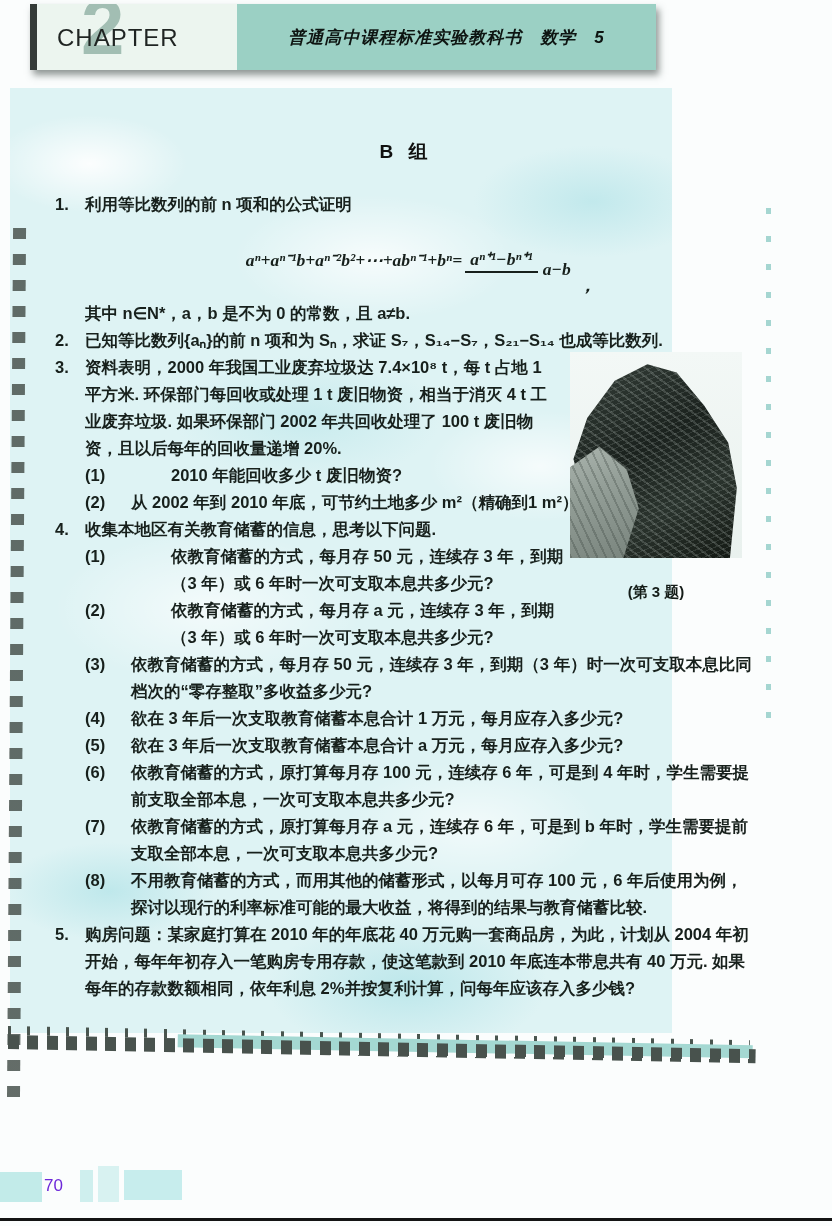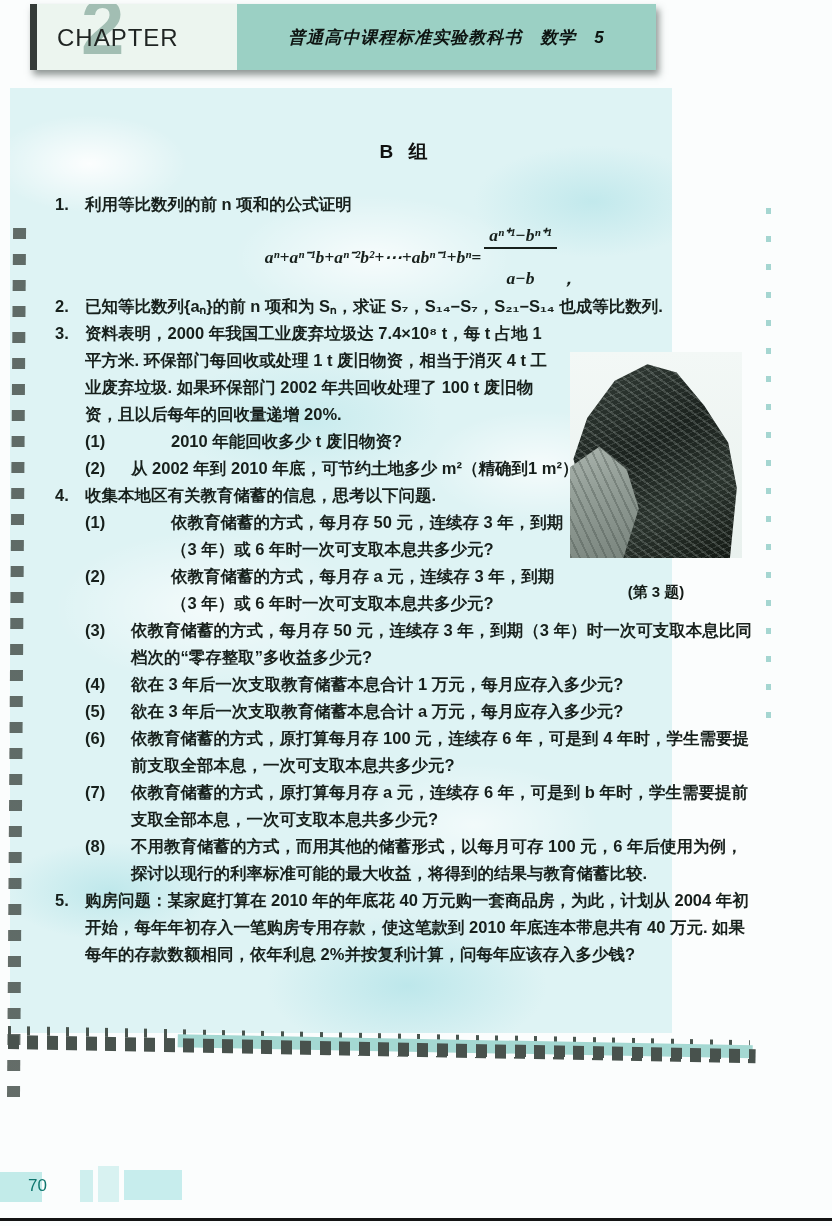--- a/index.html
+++ b/index.html
@@ -66,21 +66,21 @@
   .prob { display:flex; align-items:flex-start; }
   .pnum { flex:none; width:30px; }
   .pbody { flex:1; min-width:0; }
   .ptext-narrow { width:472px; }
 
   .formula {
     display:flex; justify-content:center; align-items:center;
     font-family:"Liberation Serif", serif; font-style:italic; font-weight:bold;
     font-size:17.5px; margin:6px 0 4px 0; line-height:22px;
   }
-  .frac { display:inline-flex; flex-direction:column; align-items:center; margin:0 3px; }
+  .frac { display:inline-flex; flex-direction:row; align-items:center; margin:16px 3px; }
   .frac .num { padding:0 5px 1px 5px; border-bottom:2px solid #17201c; }
   .frac .den { padding:18px 5px 0 5px; }
   .formula-tail { align-self:flex-end; }
 
   .sub { display:flex; align-items:flex-start; }
   .slabel { flex:none; width:46px; }
   .stext { flex:1; min-width:0; }
   .stext.narrow { max-width:404px;margin-left:40px; }
 
   
@@ -114,21 +114,21 @@
   .edge-teal { position:absolute; left:170px; top:5px; width:575px; height:13px; background:#a4d8d2; }
   .edge-teeth { position:absolute; left:0; top:9px; width:748px; height:14px;
     background:repeating-linear-gradient(90deg,#48524d 0 11px, rgba(0,0,0,0) 11px 19.5px); }
 
   
   .f-blk { position:absolute; }
   .blk-a { left:0;   top:1172px; width:42px; height:30px; background:#c2ebe9; }
   .blk-b { left:80px; top:1170px; width:13px; height:32px; background:#cfefee; }
   .blk-c { left:98px; top:1166px; width:21px; height:36px; background:#d8f2f1; }
   .blk-d { left:124px; top:1170px; width:58px; height:30px; background:#c7eded; }
-  .page-number { position:absolute; left:28px; top:1176px; font-size:17px; color:#0f766e; }
+  .page-number { position:absolute; left:44px; top:1176px; font-size:17px; color:#6d28d9; }
   .bottom-rule { position:absolute; left:0; top:1218px; width:832px; height:3px; background:#141414; }
 </style>
 </head>
 <body>
 
 <div class="scan-header">
   <div class="header-left">
     <div class="ghost-number">2</div>
     <div class="chapter-label">CHAPTER</div>
   </div>
@@ -149,20 +149,21 @@
       <div class="pbody">
         <div>利用等比数列的前 n 项和的公式证明</div>
         <div class="formula">
           <span>aⁿ+aⁿ⁻¹b+aⁿ⁻²b²+⋯+abⁿ⁻¹+bⁿ=</span>
           <span class="frac">
             <span class="num">aⁿ⁺¹−bⁿ⁺¹</span>
             <span class="den">a−b</span>
           </span>
           <span class="formula-tail">，</span>
         </div>
+        <div>其中 n∈N*，a，b 是不为 0 的常数，且 a≠b.</div>
       </div>
     </div>
 
     <div class="prob">
       <span class="pnum">2.</span>
       <div class="pbody">已知等比数列{aₙ}的前 n 项和为 Sₙ，求证 S₇，S₁₄−S₇，S₂₁−S₁₄ 也成等比数列.</div>
     </div>
 
     <div class="prob">
       <span class="pnum">3.</span>

